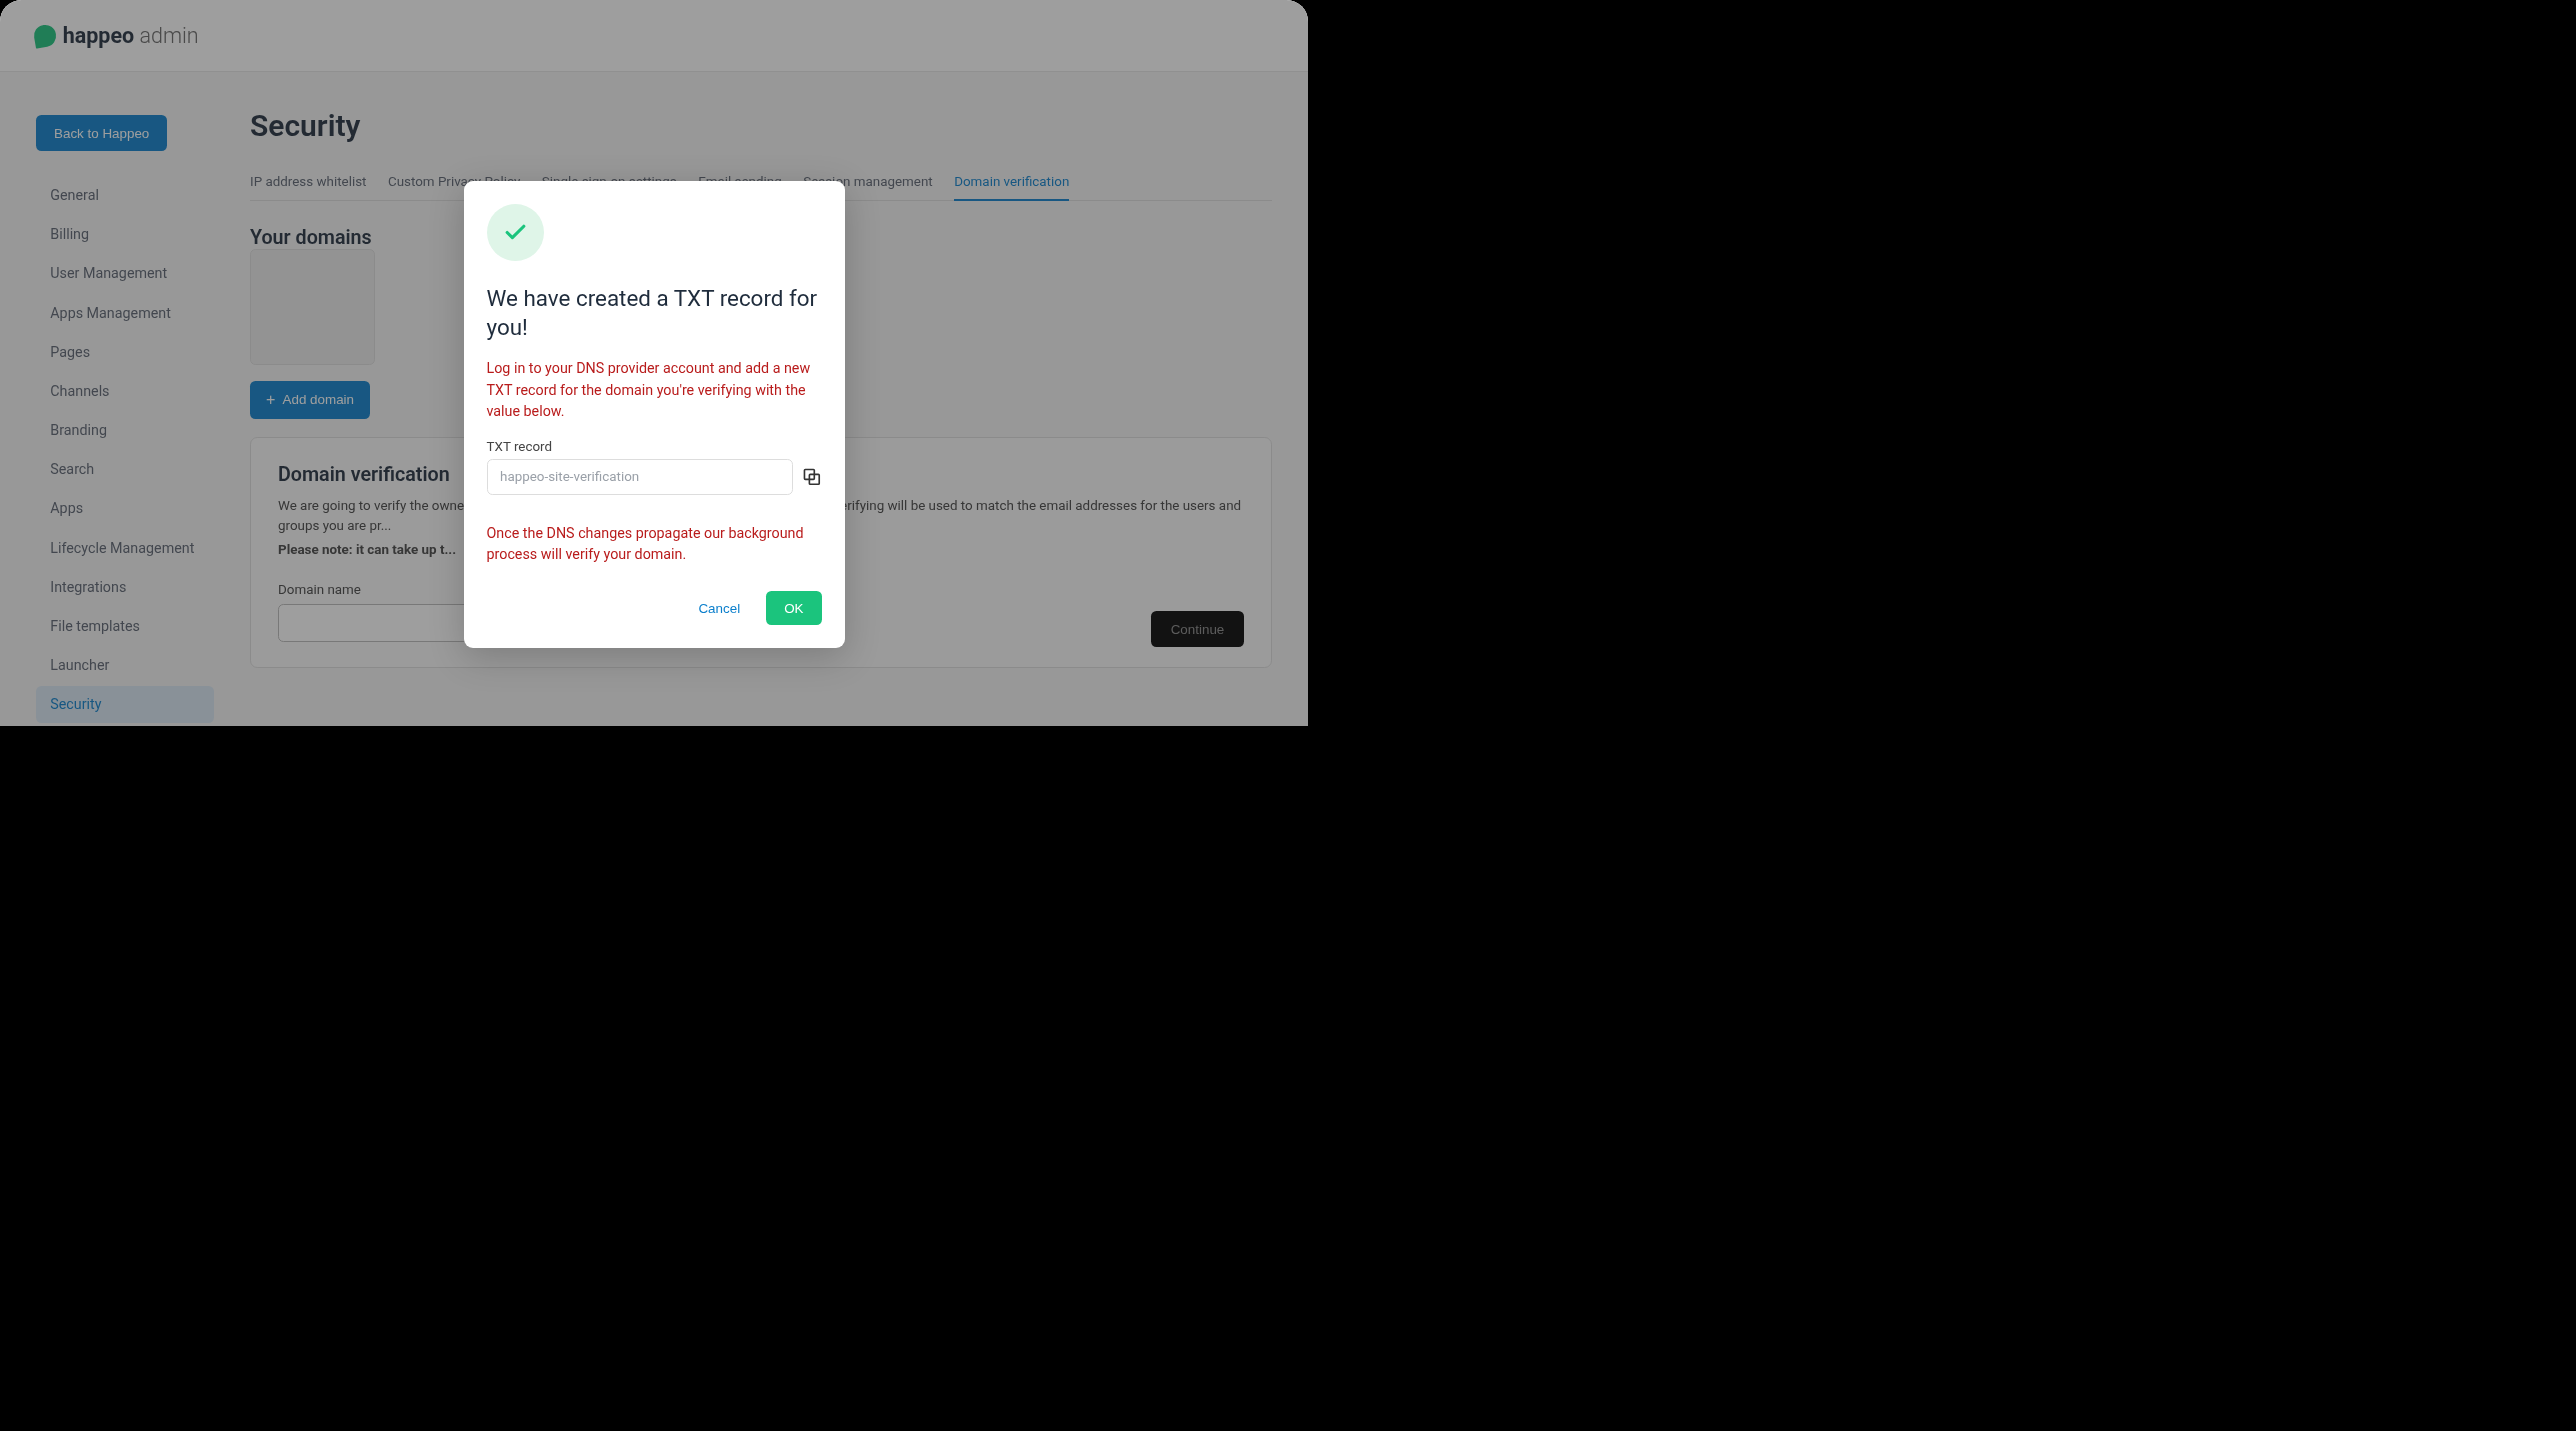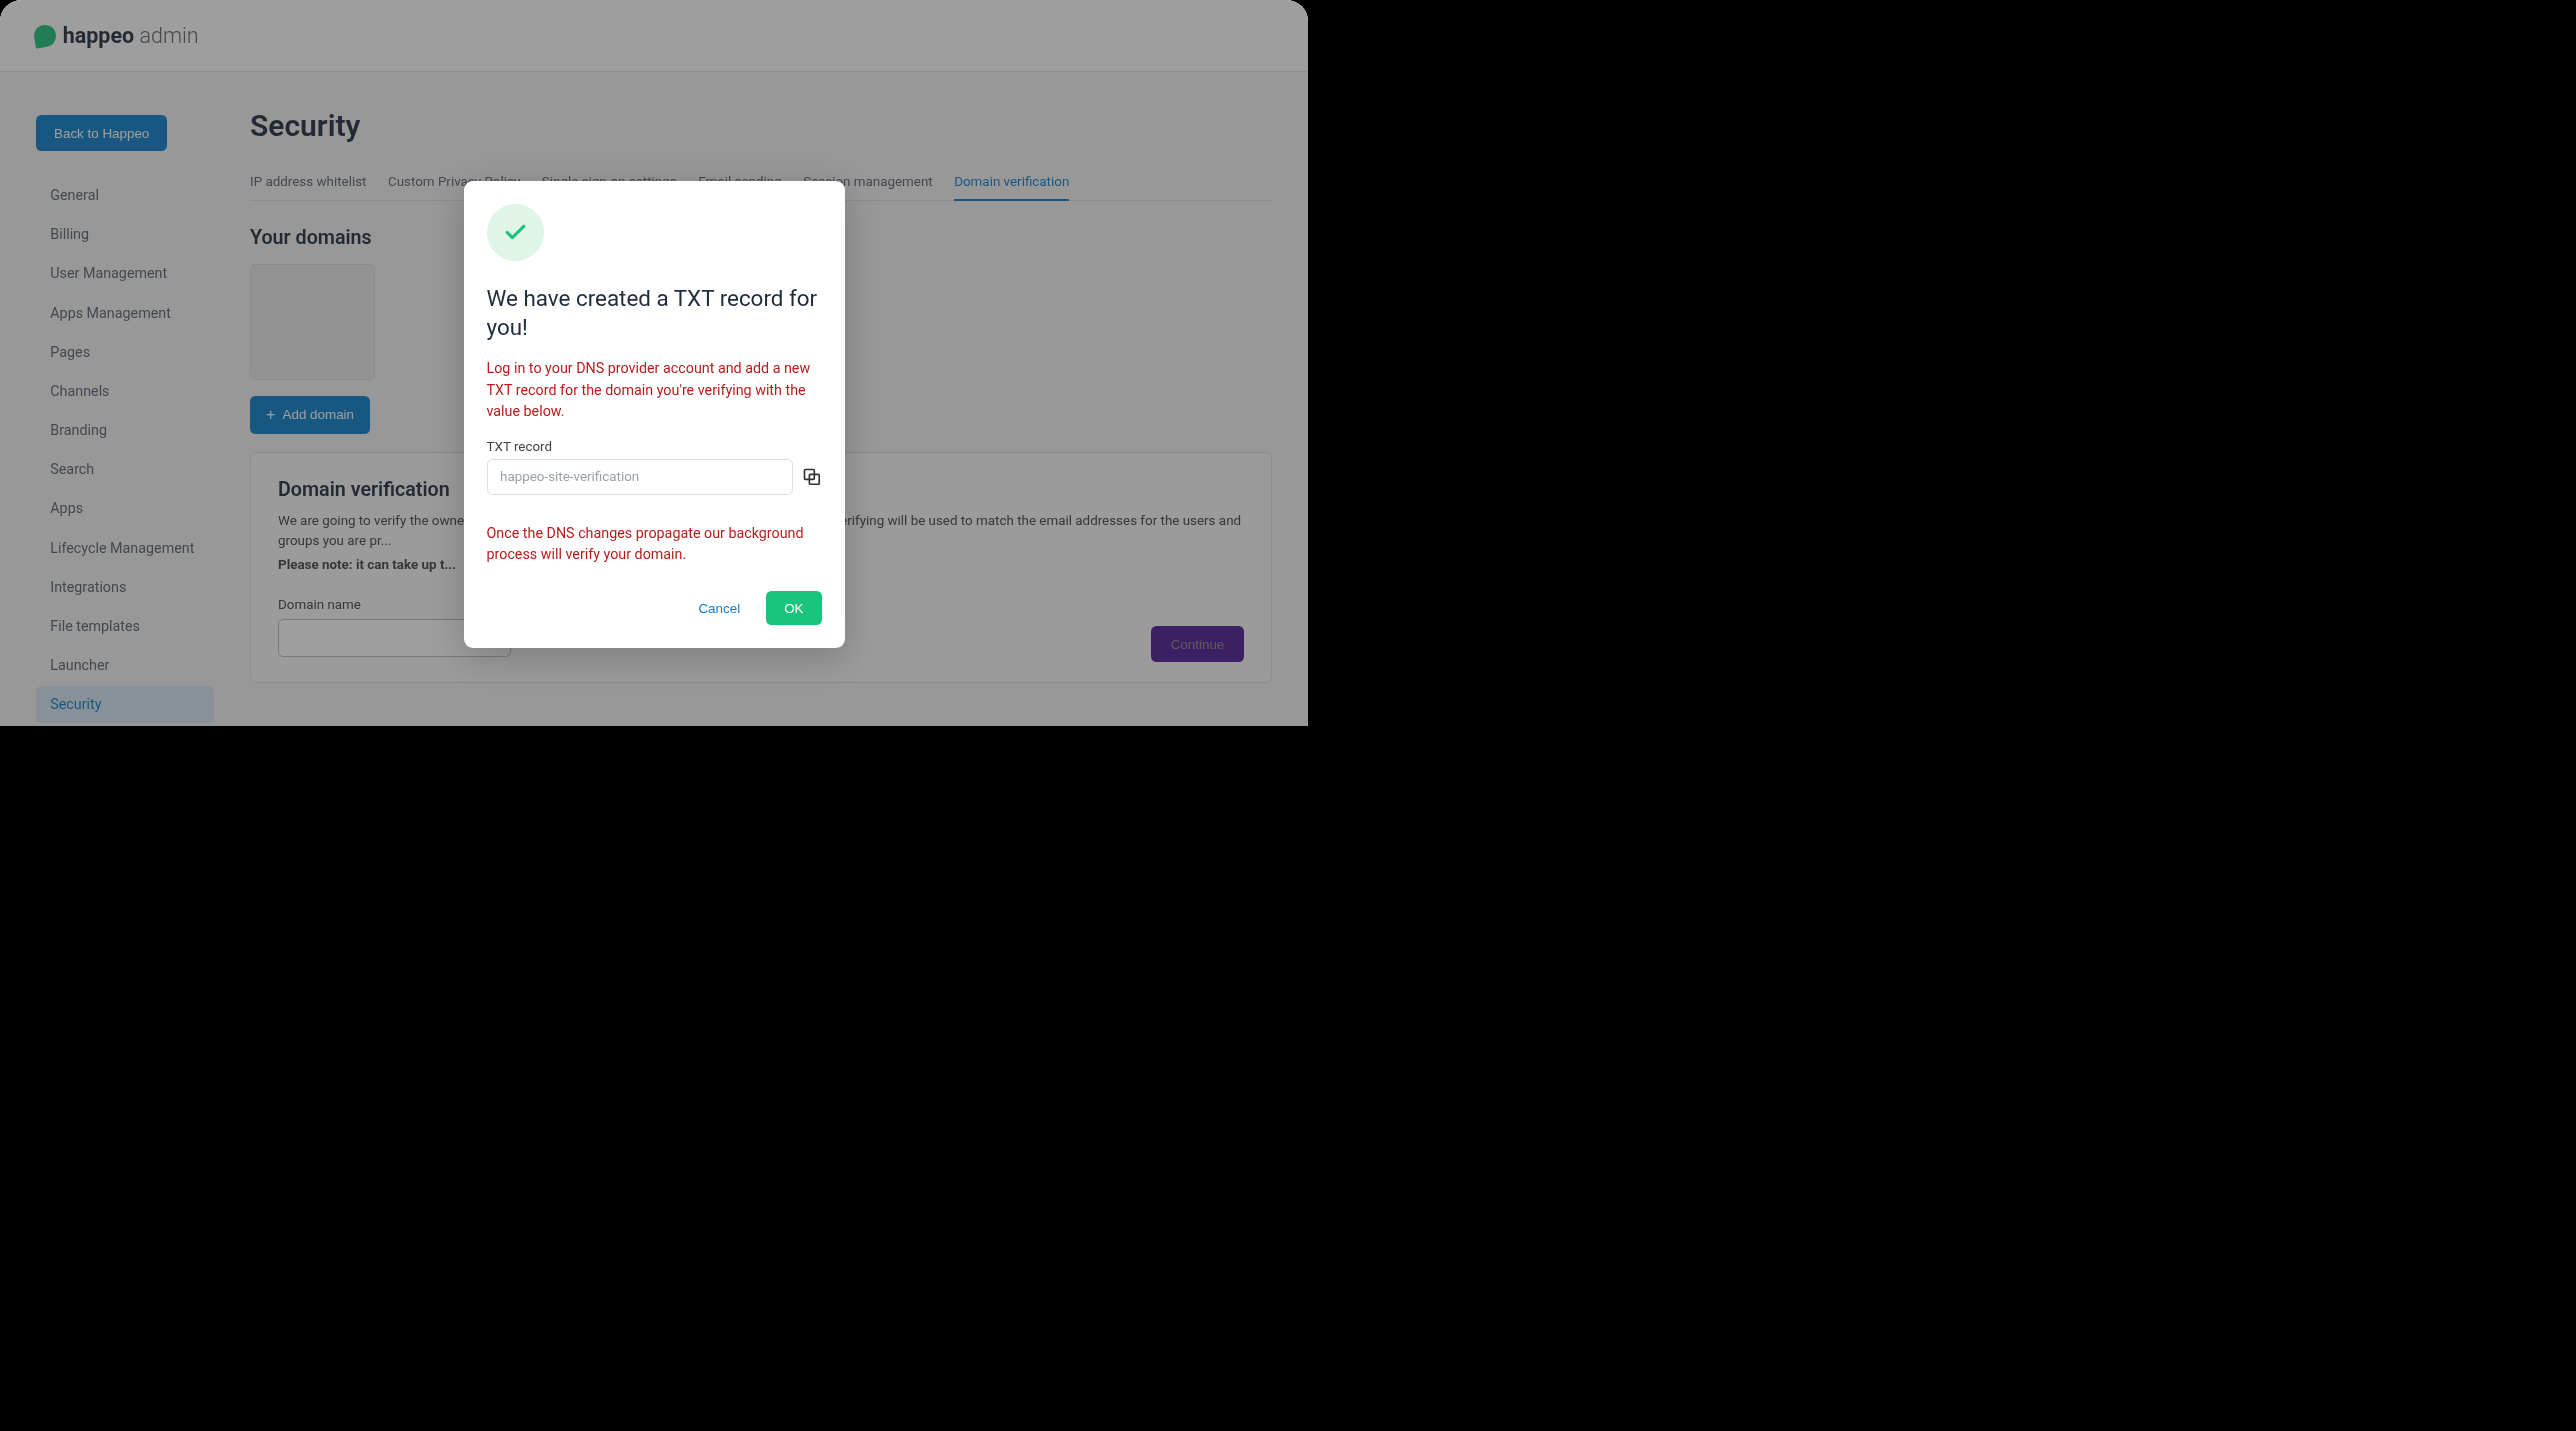--- a/index.html
+++ b/index.html
@@ -99,21 +99,21 @@
   margin-bottom: -0.9px;
 }
 .tab.active {
   color: #0b7fcc;
   border-bottom-color: #0b7fcc;
 }
 .section-title {
   font-size: 19.7px;
   font-weight: 600;
   color: #1f2c3c;
-  margin-bottom: 15px;
+  margin-bottom: 0;
 }
 .domain-card {
   width: 125px;
   height: 116px;
   background: #ececec;
   border: 0.9px solid #ddd;
   border-radius: 5.4px;
   margin-bottom: 16px;
 }
 .add-domain-btn {
@@ -161,21 +161,21 @@
   border: 0.9px solid #bbb;
   border-radius: 5.4px;
   padding: 0 10.7px;
   font-size: 13.4px;
   background: #fff;
 }
 .continue-btn {
   position: absolute;
   right: 27px;
   bottom: 19.7px;
-  background: #4c1d95;
+  background: #000000;
   color: #888;
   border: none;
   border-radius: 5.4px;
   padding: 10.7px 19.7px;
   font-size: 13.4px;
   cursor: not-allowed;
 }
 
 .overlay {
   position: absolute;

